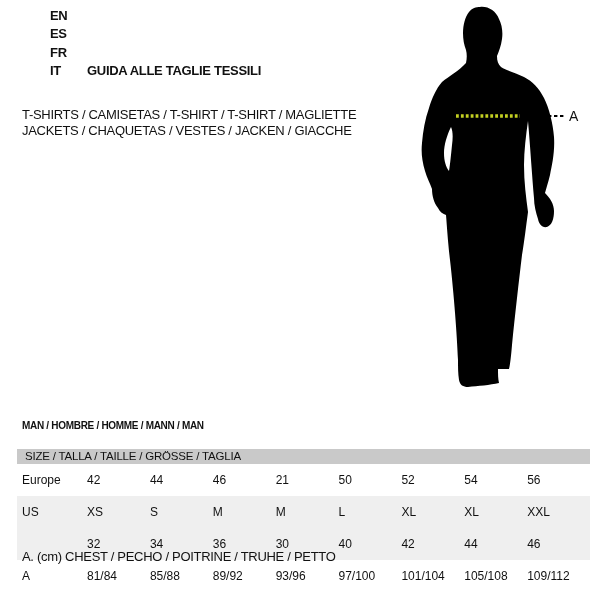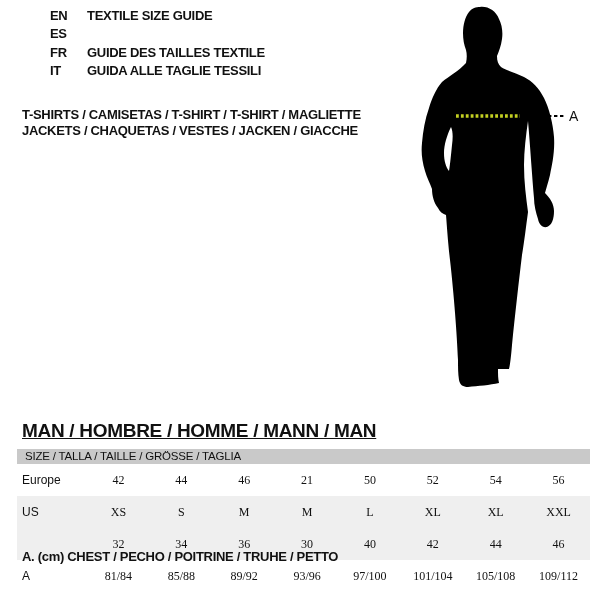--- a/index.html
+++ b/index.html
@@ -33,21 +33,21 @@
     padding-left: 28px;
   }
 
   
   .garment-block {
     position: absolute;
     left: 22px;
     top: 107px;
   }
   .garment-line {
-    font-weight: bold;
+    font-weight: normal;
     font-size: 13px;
     line-height: 15.5px;
     letter-spacing: -0.3px;
     white-space: nowrap;
   }
 
   
   .figure-wrap {
     position: absolute;
     left: 402px;
@@ -74,24 +74,23 @@
     font-size: 14px;
     fill: var(--text-color, #111111);
   }
 
   
   .man-heading {
     position: absolute;
     left: 22px;
     top: 420px;
     font-weight: bold;
-    font-size: 19px;
-    letter-spacing: -0.3px;
-    white-space: nowrap;
-    text-decoration: underline;
+    font-size: 10px;
+    letter-spacing: -0.3px;
+    white-space: nowrap;
   }
 
   
   .size-table {
     position: absolute;
     left: 17px;
     top: 449px;
     width: 573px;
     font-size: 12px;
   }
@@ -111,50 +110,46 @@
     line-height: 16px;
     align-items: center;
   }
   .t-row.shaded { background: var(--table-alt-row-bg, #efefef); }
   .t-row .rlabel {
     text-align: left;
     padding-left: 5px;
     white-space: nowrap;
   }
   .t-row .cell {
-    text-align: center;
-    white-space: nowrap;
-    font-family: Liberation Serif, serif;
+    white-space: nowrap;
   }
 
   
   .footnote {
     position: absolute;
     left: 22px;
     top: 549px;
-    font-weight: bold;
+    font-weight: normal;
     font-size: 13px;
     letter-spacing: -0.3px;
     white-space: nowrap;
   }
 </style>
 </head>
 <body style="--page-bg: #ffffff; --text-color: #111111; --silhouette-color: #000000; --dash-on-body: #c3d022; --dash-outside: #000000; --table-header-bg: #c9c9c9; --table-alt-row-bg: #efefef;">
 
 <div class="lang-block">
   <div class="lang-row">
     <span>EN</span>
-    <span>TEXTILE SIZE GUIDE</span>
   </div>
   <div class="lang-row">
     <span>ES</span>
   </div>
   <div class="lang-row">
     <span>FR</span>
-    <span>GUIDE DES TAILLES TEXTILE</span>
   </div>
   <div class="lang-row">
     <span>IT</span>
     <span>GUIDA ALLE TAGLIE TESSILI</span>
   </div>
 </div>
 
 <div class="garment-block">
   <div class="garment-line">T-SHIRTS / CAMISETAS / T-SHIRT / T-SHIRT / MAGLIETTE</div>
   <div class="garment-line">JACKETS / CHAQUETAS / VESTES / JACKEN / GIACCHE</div>

